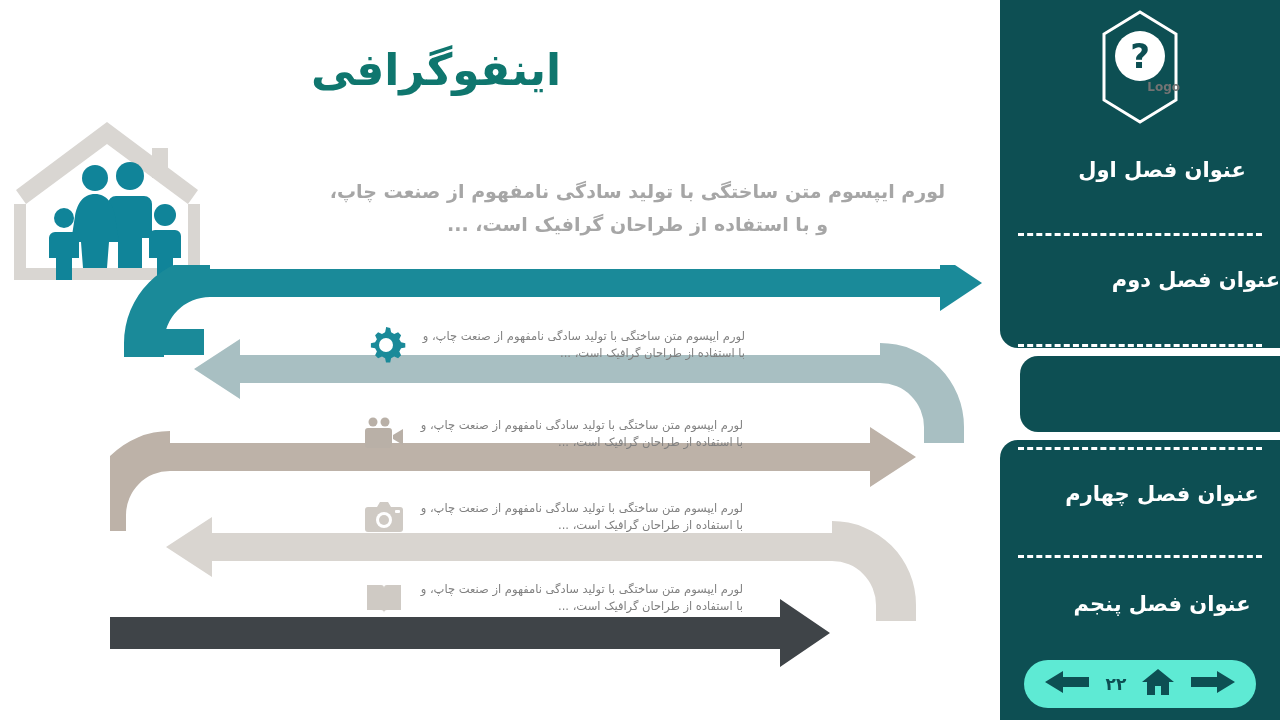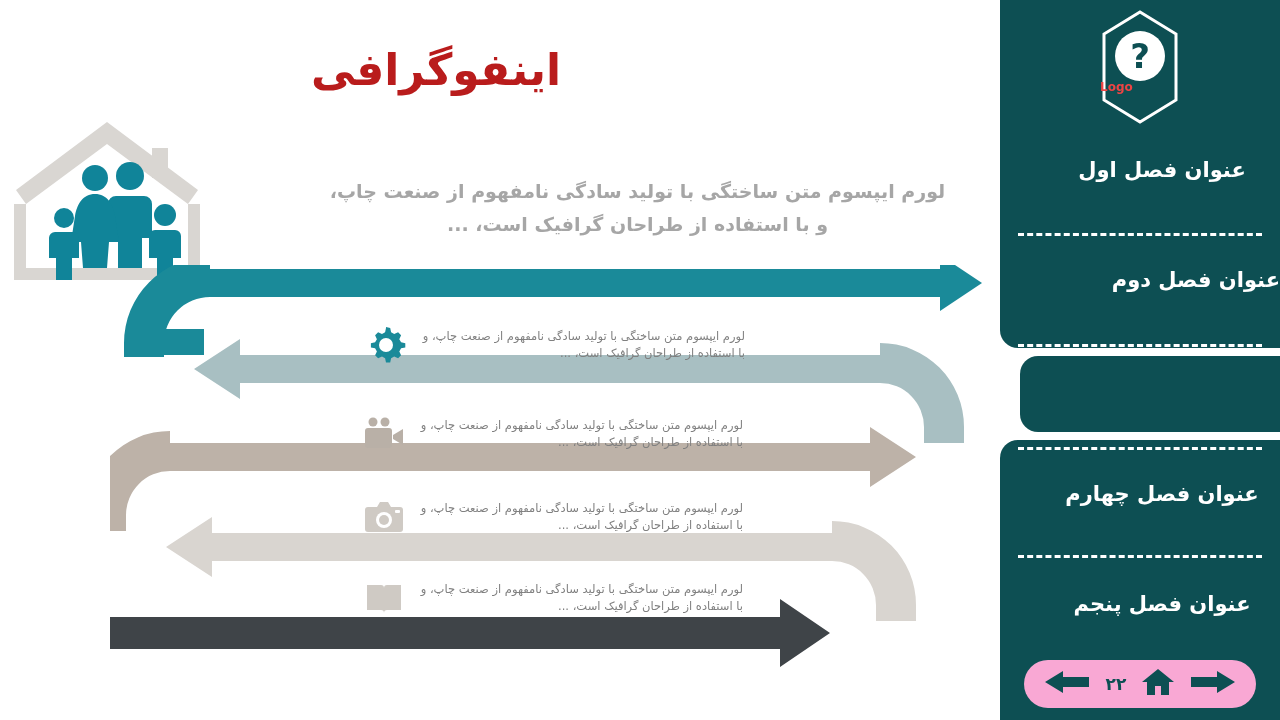--- a/index.html
+++ b/index.html
@@ -15,21 +15,21 @@
     background: #ffffff;
   }
 
   
   .slide-title {
     position: absolute;
     top: 44px; left: 0; width: 872px;
     text-align: center;
     font-size: 44px;
     font-weight: bold;
-    color: #b91c1c;
+    color: #0f766e;
     letter-spacing: 0px;
   }
 
   
   .intro-text {
     position: absolute;
     top: 175px;
     right: 330px;
     width: 625px;
     text-align: center;
@@ -130,32 +130,32 @@
 
   
   .logo-wrap {
     position: absolute;
     top: 8px; right: 100px;
     width: 80px; height: 118px;
   }
   .logo-label {
     position: absolute;
     top: 80px; right: 100px; width: 80px;
-    text-align: left;
-    color: #ef4444;
+    text-align: right;
+    color: #737373;
     font-size: 12px;
     font-weight: bold;
   }
 
   
   .nav-pill {
     position: absolute;
     right: 24px; bottom: 12px;
     width: 232px; height: 48px;
-    background: #f9a8d4;
+    background: #5eead4;
     border-radius: 24px;
     display: flex;
     align-items: center;
     justify-content: space-around;
     padding: 0 14px;
   }
   .nav-pill .page-num {
     font-size: 17px;
     color: #0d4f53;
     font-weight: bold;

